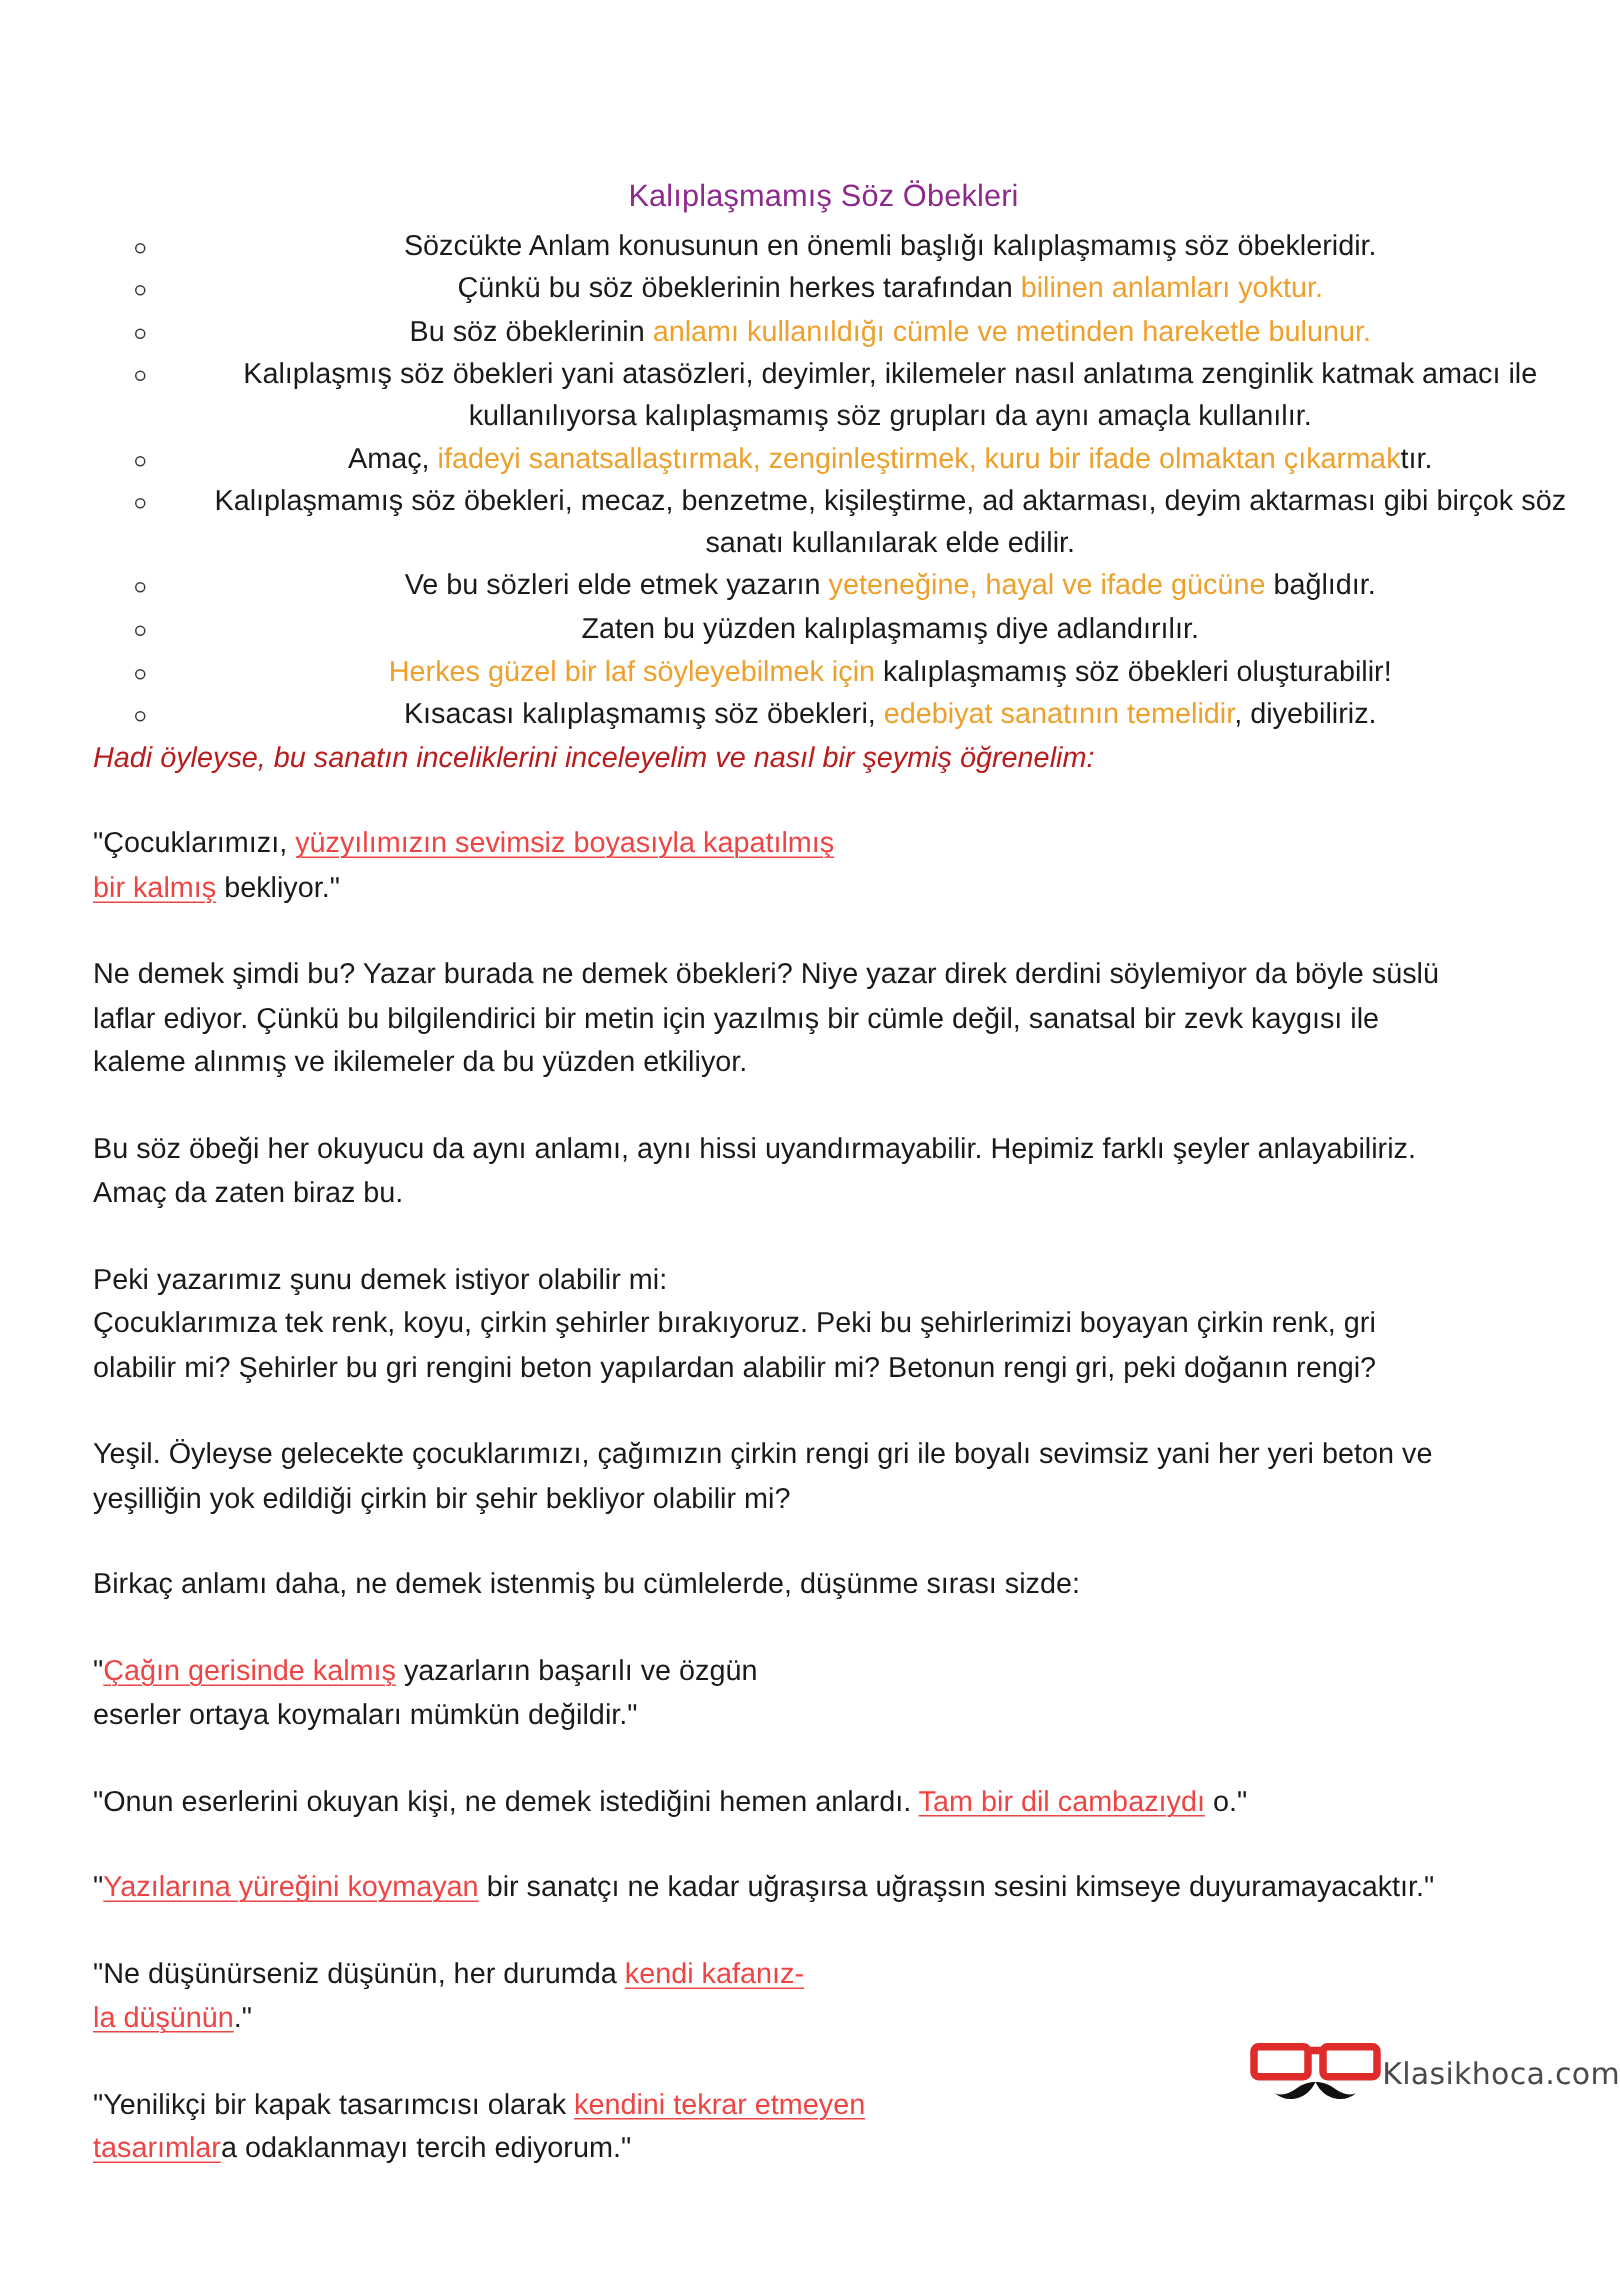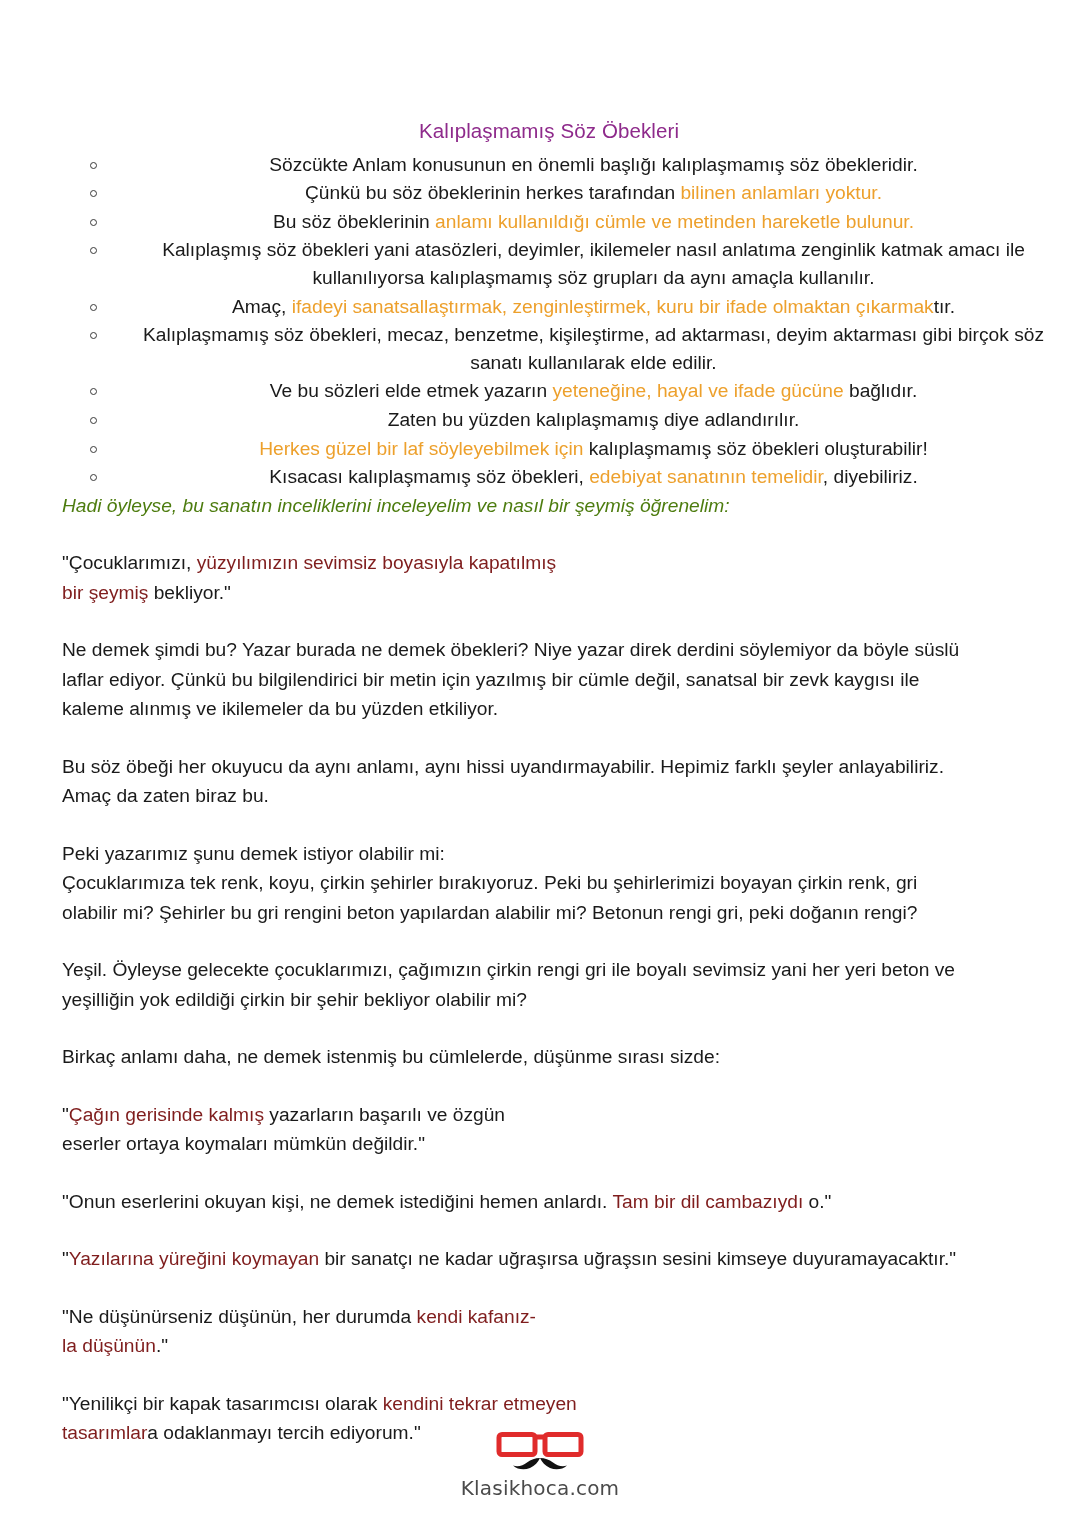--- a/index.html
+++ b/index.html
@@ -60,54 +60,55 @@
     width: 7px;
     height: 7px;
     border: 1.2px solid #3a3a3a;
     border-radius: 50%;
     box-sizing: border-box;
   }
 
   
   .hl-orange { color: #eda02c; }
   .ul-purple {
-    color: #7f1d1d;
+    color: #ef4444;
+    text-decoration: underline;
     text-underline-offset: 3px;
     text-decoration-thickness: 1.2px;
   }
 
   
   .lead-italic {
     font-style: italic;
     font-size: 19.2px;
     line-height: 27.6px;
     margin: 0 0 0 0;
-    color: #4d7c0f;
+    color: #b91c1c;
   }
 
   
   .para {
     font-size: 19.2px;
     line-height: 29.5px;
     margin: 0;
     color: #1a1a1a;
   }
   .spacer-lg { height: 29px; }
   .spacer-md { height: 28px; }
 
   
   .footer-logo {
     position: absolute;
     left: 0;
     right: 0;
-    top: 1428px;
+    top: 1358px;
     display: flex;
-    flex-direction: column;
+    flex-direction: row;
     align-items: center;
-    justify-content: space-between;
+    justify-content: flex-end;
   }
   .logo-mark {
     width: 88px;
     height: 46px;
     display: block;
   }
   .logo-text {
     margin-top: 2px;
     font-size: 20px;
     letter-spacing: 0.2px;
@@ -133,21 +134,21 @@
       <li class="bullet-item"><span>Ve bu sözleri elde etmek yazarın </span><span class="hl-orange">yeteneğine, hayal ve ifade gücüne</span><span> bağlıdır.</span></li>
       <li class="bullet-item"><span>Zaten bu yüzden kalıplaşmamış diye adlandırılır.</span></li>
       <li class="bullet-item"><span class="hl-orange">Herkes güzel bir laf söyleyebilmek için</span><span> kalıplaşmamış söz öbekleri oluşturabilir!</span></li>
       <li class="bullet-item"><span>Kısacası kalıplaşmamış söz öbekleri, </span><span class="hl-orange">edebiyat sanatının temelidir</span><span>, diyebiliriz.</span></li>
     </ul>
 
   <p class="lead-italic">Hadi öyleyse, bu sanatın inceliklerini inceleyelim ve nasıl bir şeymiş öğrenelim:</p>
 
   <div id="content-blocks">
       <div class="spacer-lg"></div>
-      <p class="para"><span><span>"Çocuklarımızı, </span><span class="ul-purple">yüzyılımızın sevimsiz boyasıyla kapatılmış</span></span><br><span><span class="ul-purple">bir şeymiş</span><span> bekliyor."</span></span></p>
+      <p class="para"><span><span>"Çocuklarımızı, </span><span class="ul-purple">yüzyılımızın sevimsiz boyasıyla kapatılmış</span></span><br><span><span class="ul-purple">bir kalmış</span><span> bekliyor."</span></span></p>
       <div class="spacer-md"></div>
       <p class="para"><span><span>Ne demek şimdi bu? Yazar burada ne demek öbekleri? Niye yazar direk derdini söylemiyor da böyle süslü</span></span><br><span><span>laflar ediyor. Çünkü bu bilgilendirici bir metin için yazılmış bir cümle değil, sanatsal bir zevk kaygısı ile</span></span><br><span><span>kaleme alınmış ve ikilemeler da bu yüzden etkiliyor.</span></span></p>
       <div class="spacer-md"></div>
       <p class="para"><span><span>Bu söz öbeği her okuyucu da aynı anlamı, aynı hissi uyandırmayabilir. Hepimiz farklı şeyler anlayabiliriz.</span></span><br><span><span>Amaç da zaten biraz bu.</span></span></p>
       <div class="spacer-md"></div>
       <p class="para"><span><span>Peki yazarımız şunu demek istiyor olabilir mi:</span></span><br><span><span>Çocuklarımıza tek renk, koyu, çirkin şehirler bırakıyoruz. Peki bu şehirlerimizi boyayan çirkin renk, gri</span></span><br><span><span>olabilir mi? Şehirler bu gri rengini beton yapılardan alabilir mi? Betonun rengi gri, peki doğanın rengi?</span></span></p>
       <div class="spacer-md"></div>
       <p class="para"><span><span>Yeşil. Öyleyse gelecekte çocuklarımızı, çağımızın çirkin rengi gri ile boyalı sevimsiz yani her yeri beton ve</span></span><br><span><span>yeşilliğin yok edildiği çirkin bir şehir bekliyor olabilir mi?</span></span></p>
       <div class="spacer-md"></div>
       <p class="para"><span><span>Birkaç anlamı daha, ne demek istenmiş bu cümlelerde, düşünme sırası sizde:</span></span></p>

